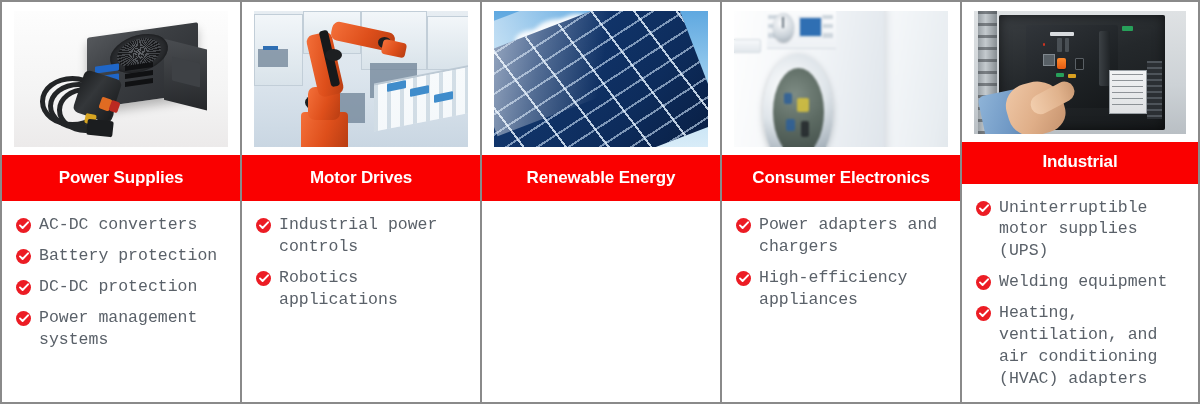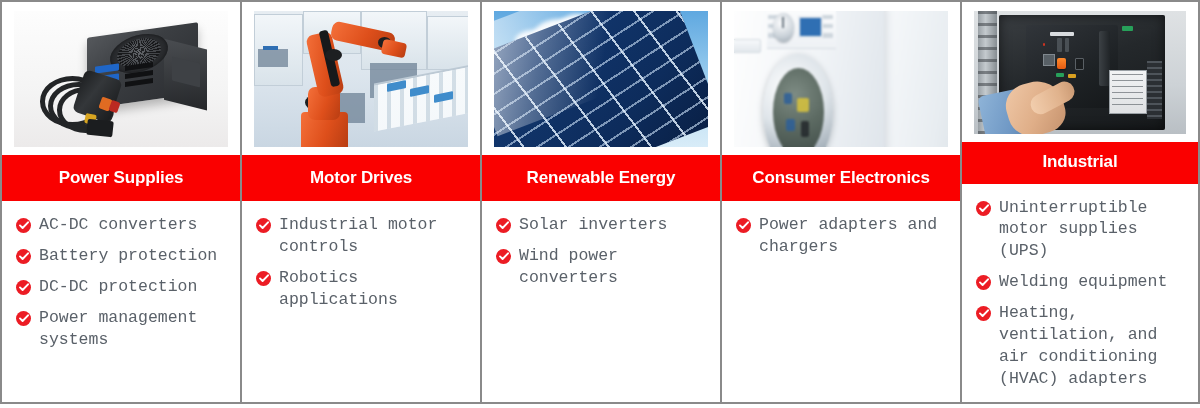--- a/index.html
+++ b/index.html
@@ -686,21 +686,21 @@
       </div>
       <div class="header-cell">Motor Drives</div>
       <div class="list-cell">
         <ul class="bullets">
           <li>
             <span class="check">
               <svg viewBox="0 0 10 9">
                   <path d="M1 4.4 L3.6 7 L9 1.3" fill="none" stroke="#ffffff" stroke-width="1.9" stroke-linecap="round" stroke-linejoin="round"></path>
                 </svg>
             </span>
-            <span class="bullet-text">Industrial motor controls</span>
+            <span class="bullet-text">Industrial power controls</span>
           </li>
           <li>
             <span class="check">
               <svg viewBox="0 0 10 9">
                   <path d="M1 4.4 L3.6 7 L9 1.3" fill="none" stroke="#ffffff" stroke-width="1.9" stroke-linecap="round" stroke-linejoin="round"></path>
                 </svg>
             </span>
             <span class="bullet-text">Robotics applications</span>
           </li>
         </ul>
@@ -717,40 +717,20 @@
           <div class="sol-cloud k4"></div>
           <div class="sol-grass"></div>
           <div class="sol-trees"></div>
           <div class="sol-panel">
             <div class="sol-grid"></div>
           </div>
           <div class="sol-glare"></div>
         </div>
       </div>
       <div class="header-cell">Renewable Energy</div>
-      <div class="list-cell">
-        <ul class="bullets">
-          <li>
-            <span class="check">
-              <svg viewBox="0 0 10 9">
-                  <path d="M1 4.4 L3.6 7 L9 1.3" fill="none" stroke="#ffffff" stroke-width="1.9" stroke-linecap="round" stroke-linejoin="round"></path>
-                </svg>
-            </span>
-            <span class="bullet-text">Solar inverters</span>
-          </li>
-          <li>
-            <span class="check">
-              <svg viewBox="0 0 10 9">
-                  <path d="M1 4.4 L3.6 7 L9 1.3" fill="none" stroke="#ffffff" stroke-width="1.9" stroke-linecap="round" stroke-linejoin="round"></path>
-                </svg>
-            </span>
-            <span class="bullet-text">Wind power converters</span>
-          </li>
-        </ul>
-      </div>
     </div>
 
     <div class="col">
       <div class="photo-cell">
         <div class="photo">
           <div class="wash-bg"></div>
           <div class="wm-second">
             
           </div>
           <div class="wm-body">
@@ -779,20 +759,28 @@
       <div class="header-cell">Consumer Electronics</div>
       <div class="list-cell">
         <ul class="bullets">
           <li>
             <span class="check">
               <svg viewBox="0 0 10 9">
                   <path d="M1 4.4 L3.6 7 L9 1.3" fill="none" stroke="#ffffff" stroke-width="1.9" stroke-linecap="round" stroke-linejoin="round"></path>
                 </svg>
             </span>
             <span class="bullet-text">Power adapters and chargers</span>
+          </li>
+          <li>
+            <span class="check">
+              <svg viewBox="0 0 10 9">
+                  <path d="M1 4.4 L3.6 7 L9 1.3" fill="none" stroke="#ffffff" stroke-width="1.9" stroke-linecap="round" stroke-linejoin="round"></path>
+                </svg>
+            </span>
+            <span class="bullet-text">High-efficiency appliances</span>
           </li>
         </ul>
       </div>
     </div>
 
     <div class="col">
       <div class="photo-cell">
         <div class="photo">
           <div class="ind-bg"></div>
           <div class="ind-rail">

